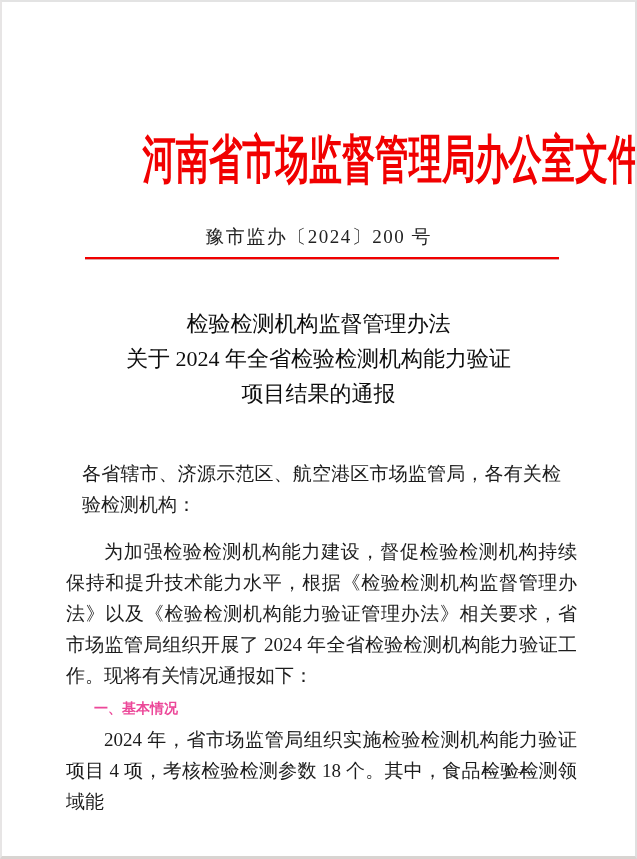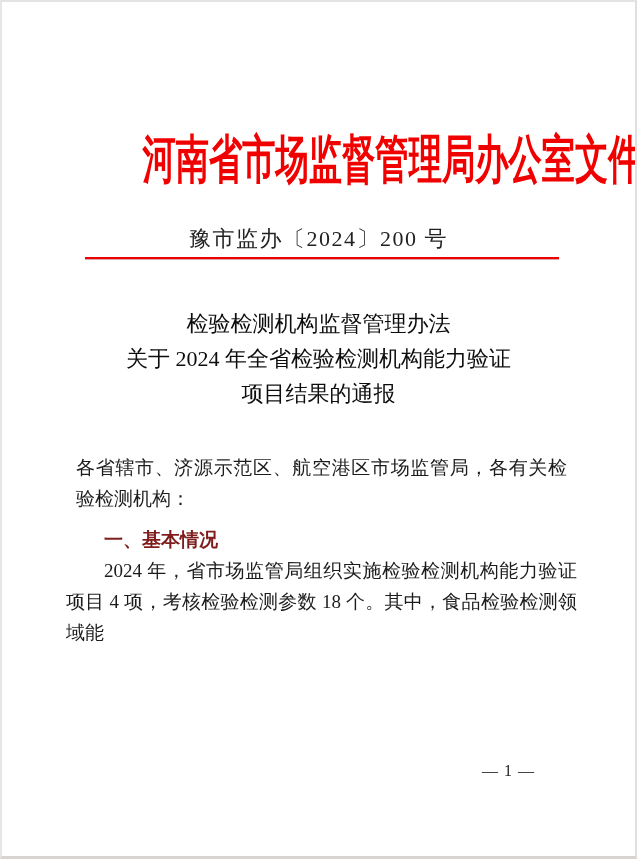--- a/index.html
+++ b/index.html
@@ -42,21 +42,21 @@
     transform: scaleX(0.64);
     transform-origin: 50% 50%;
     letter-spacing: 0px;
   }
   .doc-number {
     position: absolute;
     top: 222px;
     left: 0;
     width: 100%;
     text-align: center;
-    font-size: 22px;
+    font-size: 19px;
     letter-spacing: 1.5px;
     color: #222222;
   }
   .red-line {
     position: absolute;
     top: 255px;
     left: 83px;
     width: 474px;
     height: 2px;
     background: var(--accent-red);
@@ -81,29 +81,29 @@
     line-height: 31px;
     text-align: justify;
     text-justify: inter-ideograph;
     color: var(--text-color);
   }
   .para {
     text-indent: 2em;
     margin: 0;
   }
   .salutation {
-    margin: 10px;
+    margin: 16px;
   }
   .section-heading {
     margin: 2px 0 0 0;
     text-indent: 2em;
     font-weight: bold;
-    font-size: 19px;
+    font-size: 14px;
     font-family: "Liberation Sans", "DejaVu Sans", sans-serif;
-    color: #7f1d1d;
+    color: #ec4899;
   }
   .page-number {
     position: absolute;
     top: 760px;
     left: 480px;
     font-size: 16px;
     letter-spacing: 1px;
     color: #222222;
     white-space: nowrap;
   }
@@ -122,19 +122,20 @@
   <div class="red-line"></div>
 
   <div class="doc-title">
     <div class="title-line">检验检测机构监督管理办法</div>
     <div class="title-line">关于 2024 年全省检验检测机构能力验证</div>
     <div class="title-line">项目结果的通报</div>
   </div>
 
   <div class="body-text">
     <p class="salutation">各省辖市、济源示范区、航空港区市场监管局，各有关检验检测机构：</p>
+    <p class="para">为加强检验检测机构能力建设，督促检验检测机构持续保持和提升技术能力水平，根据《检验检测机构监督管理办法》以及《检验检测机构能力验证管理办法》相关要求，省市场监管局组织开展了 2024 年全省检验检测机构能力验证工作。现将有关情况通报如下：</p>
     <p class="section-heading">一、基本情况</p>
     <p class="para">2024 年，省市场监管局组织实施检验检测机构能力验证项目 4 项，考核检验检测参数 18 个。其中，食品检验检测领域能</p>
   </div>
 
   <div class="page-number">— 1 —</div>
 
 </div>
 
 </body></html>

